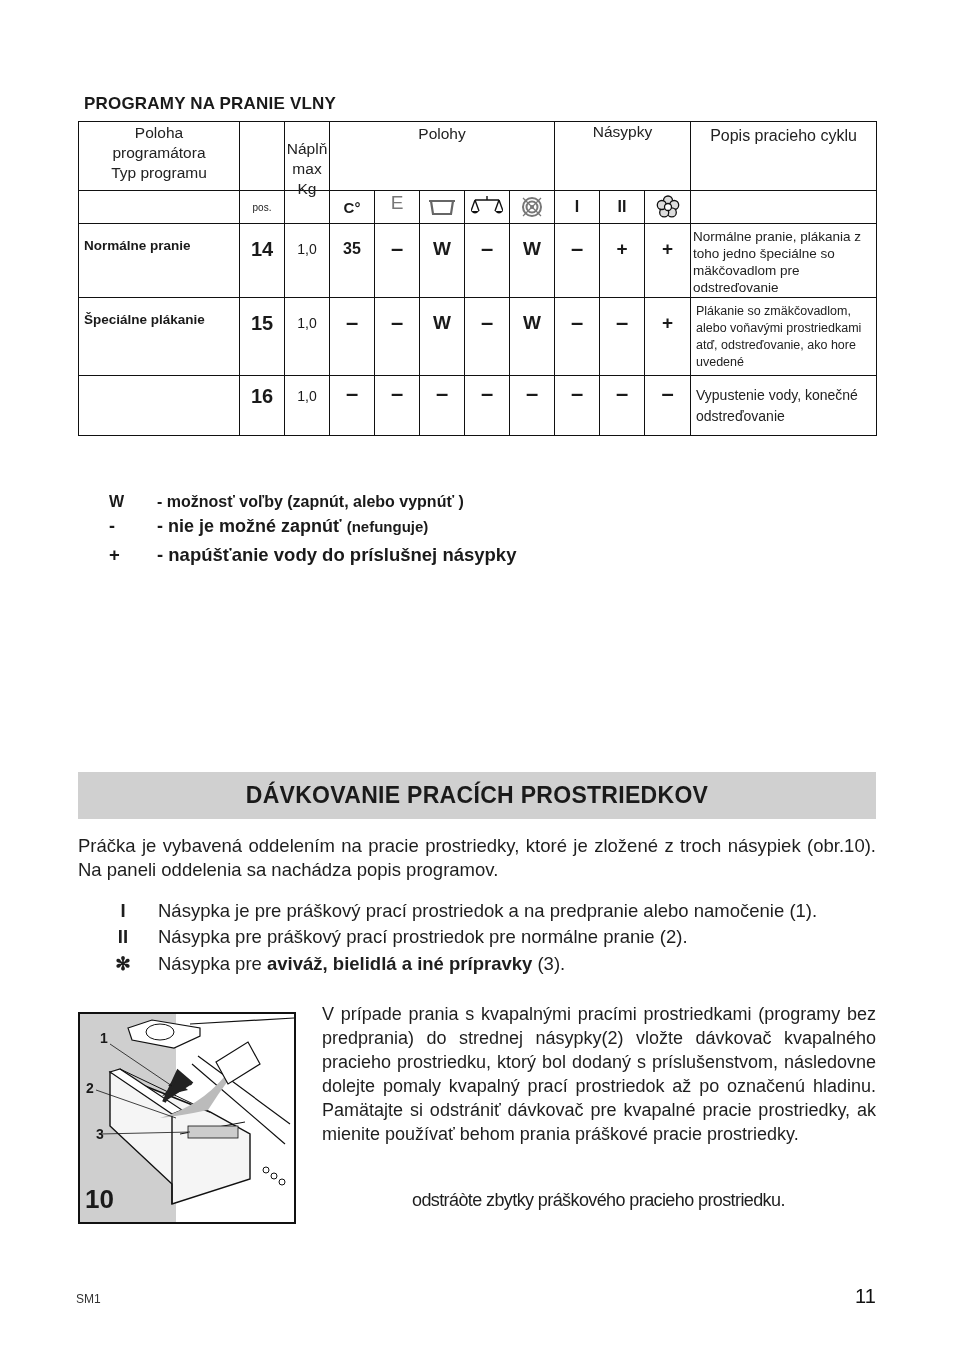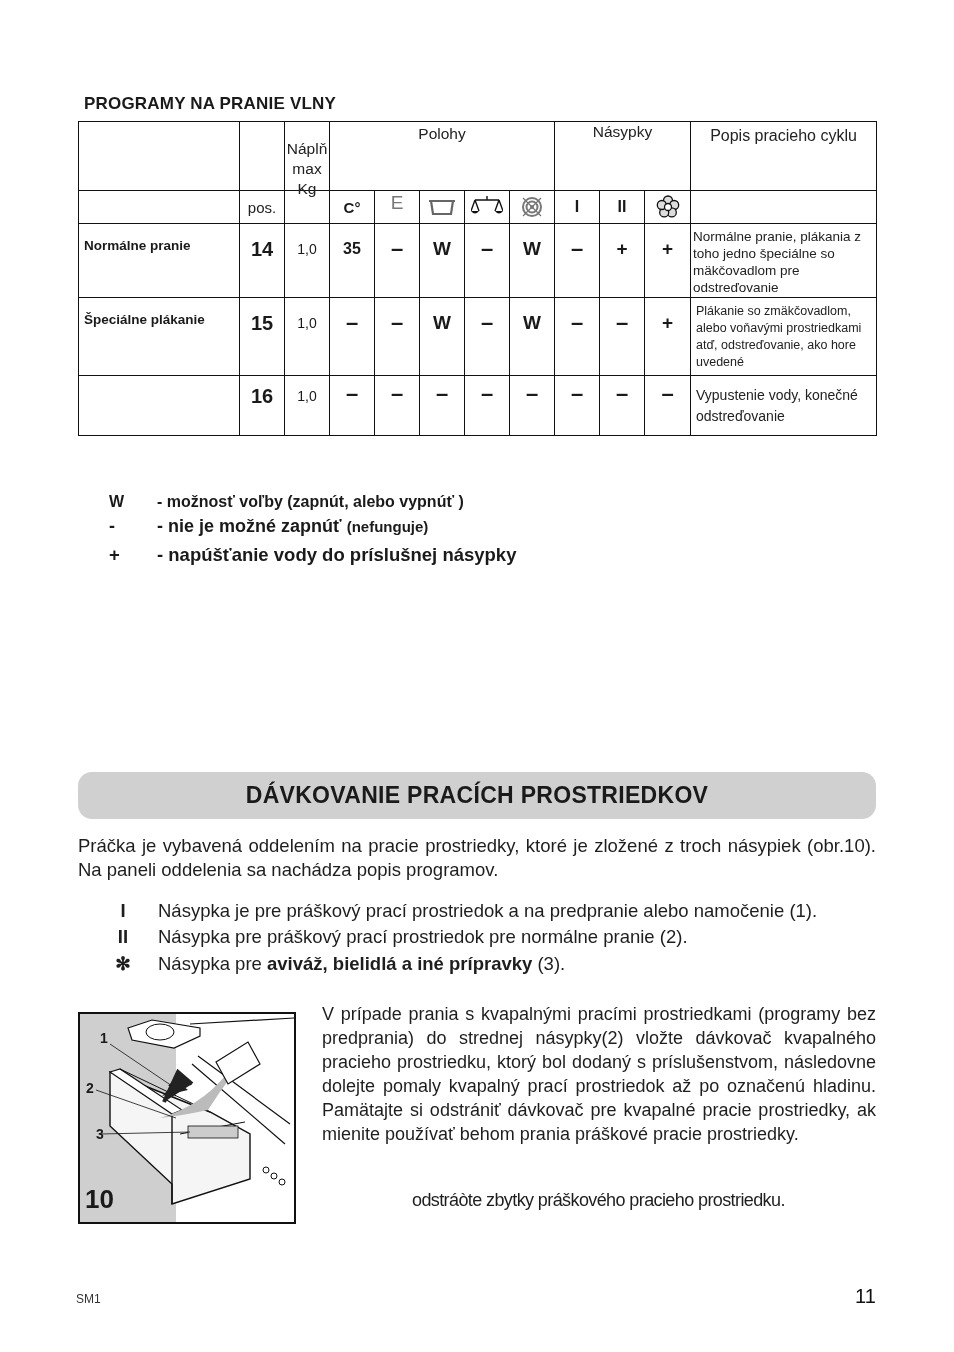--- a/index.html
+++ b/index.html
@@ -9,33 +9,33 @@
     }
     .abs { position: absolute; }
     .table-title { left: 84px; top: 94px; font-size: 17px; font-weight: bold; letter-spacing: 0.2px; text-align: center; }
 
     
     .grid { left: 78px; top: 121px; width: 799px; height: 315px; }
     .vl { position: absolute; width: 1px; background: #111; }
     .hl { position: absolute; height: 1px; background: #111; }
     .cell { position: absolute; display: flex; align-items: center; justify-content: center; text-align: center; }
     .hdr { font-size: 15.5px; line-height: 20px; color: #222; }
-    .pos { font-size: 15px; color: #222; }
+    .pos { font-size: 10px; color: #222; }
     .prog-name { font-size: 13.5px; font-weight: bold; line-height: 17px; text-align: left; justify-content: flex-start; align-items: flex-start; }
     .num { font-size: 20px; font-weight: bold; }
     .kg { font-size: 14px; }
     .val { font-size: 19px; font-weight: bold; }
     .dash { font-size: 22px; font-weight: bold; }
     .desc { font-size: 13.5px; line-height: 17px; text-align: left; justify-content: flex-start; align-items: flex-start; color: #222; }
 
     .legend { left: 109px; font-weight: bold; color: #1a1a1a; }
     .legend .sym { display: inline-block; width: 48px; }
 
     .banner { left: 78px; top: 772px; width: 798px; height: 47px; background: #d0d0d0;
-      display: flex; align-items: center; justify-content: center; font-size: 23px; font-weight: bold; letter-spacing: 0.3px; border-radius: 14px; }
+      display: flex; align-items: center; justify-content: center; font-size: 23px; font-weight: bold; letter-spacing: 0.3px; }
     .para { left: 78px; width: 798px; font-size: 18.5px; line-height: 24px; text-align: justify; color: #1e1e1e; }
     .list-item { left: 108px; font-size: 18.5px; line-height: 24px; color: #1e1e1e; }
     .list-item .marker { display: inline-block; width: 50px; font-weight: bold; }
 
     .fig { left: 78px; top: 1012px; width: 214px; height: 208px; border: 2px solid #111; background: #fff; overflow: hidden; }
     .right-text { left: 322px; top: 1002px; width: 554px; font-size: 18px; line-height: 24px; text-align: justify; color: #1e1e1e; }
     .pozor { left: 326px; top: 1188px; width: 550px; font-size: 18px; line-height: 24px; color: #1e1e1e; }
     .footer-left { left: 76px; top: 1292px; font-size: 12px; color: #333; }
     .footer-right { left: 855px; top: 1285px; font-size: 20px; color: #111; }
   </style>
@@ -61,20 +61,25 @@
   <div class="vl" style="left:612px;top:0;height:315px"></div>
   <div class="vl" style="left:798px;top:0;height:315px"></div>
 
   <div class="vl" style="left:296px;top:69px;height:246px"></div>
   <div class="vl" style="left:341px;top:69px;height:246px"></div>
   <div class="vl" style="left:386px;top:69px;height:246px"></div>
   <div class="vl" style="left:431px;top:69px;height:246px"></div>
   <div class="vl" style="left:521px;top:69px;height:246px"></div>
   <div class="vl" style="left:566px;top:69px;height:246px"></div>
 
+  <div class="cell hdr" style="left:1px;top:2px;width:160px;height:60px;flex-direction:column;justify-content:flex-start">
+    <span>Poloha</span>
+    <span>programátora</span>
+    <span>Typ  programu</span>
+  </div>
   <div class="cell hdr" style="left:207px;top:18px;width:44px;height:64px;flex-direction:column;justify-content:flex-start">
     <span>Náplň</span>
     <span>max</span>
     <span>Kg</span>
   </div>
   <div class="cell hdr" style="left:252px;top:2px;width:224px;height:22px">Polohy</div>
   <div class="cell hdr" style="left:477px;top:0px;width:135px;height:22px">Násypky</div>
   <div class="cell hdr" style="left:613px;top:4px;width:185px;height:22px;font-size:16px">Popis pracieho cyklu</div>
 
   <div class="cell pos" style="left:162px;top:70px;width:44px;height:32px">pos.</div>

